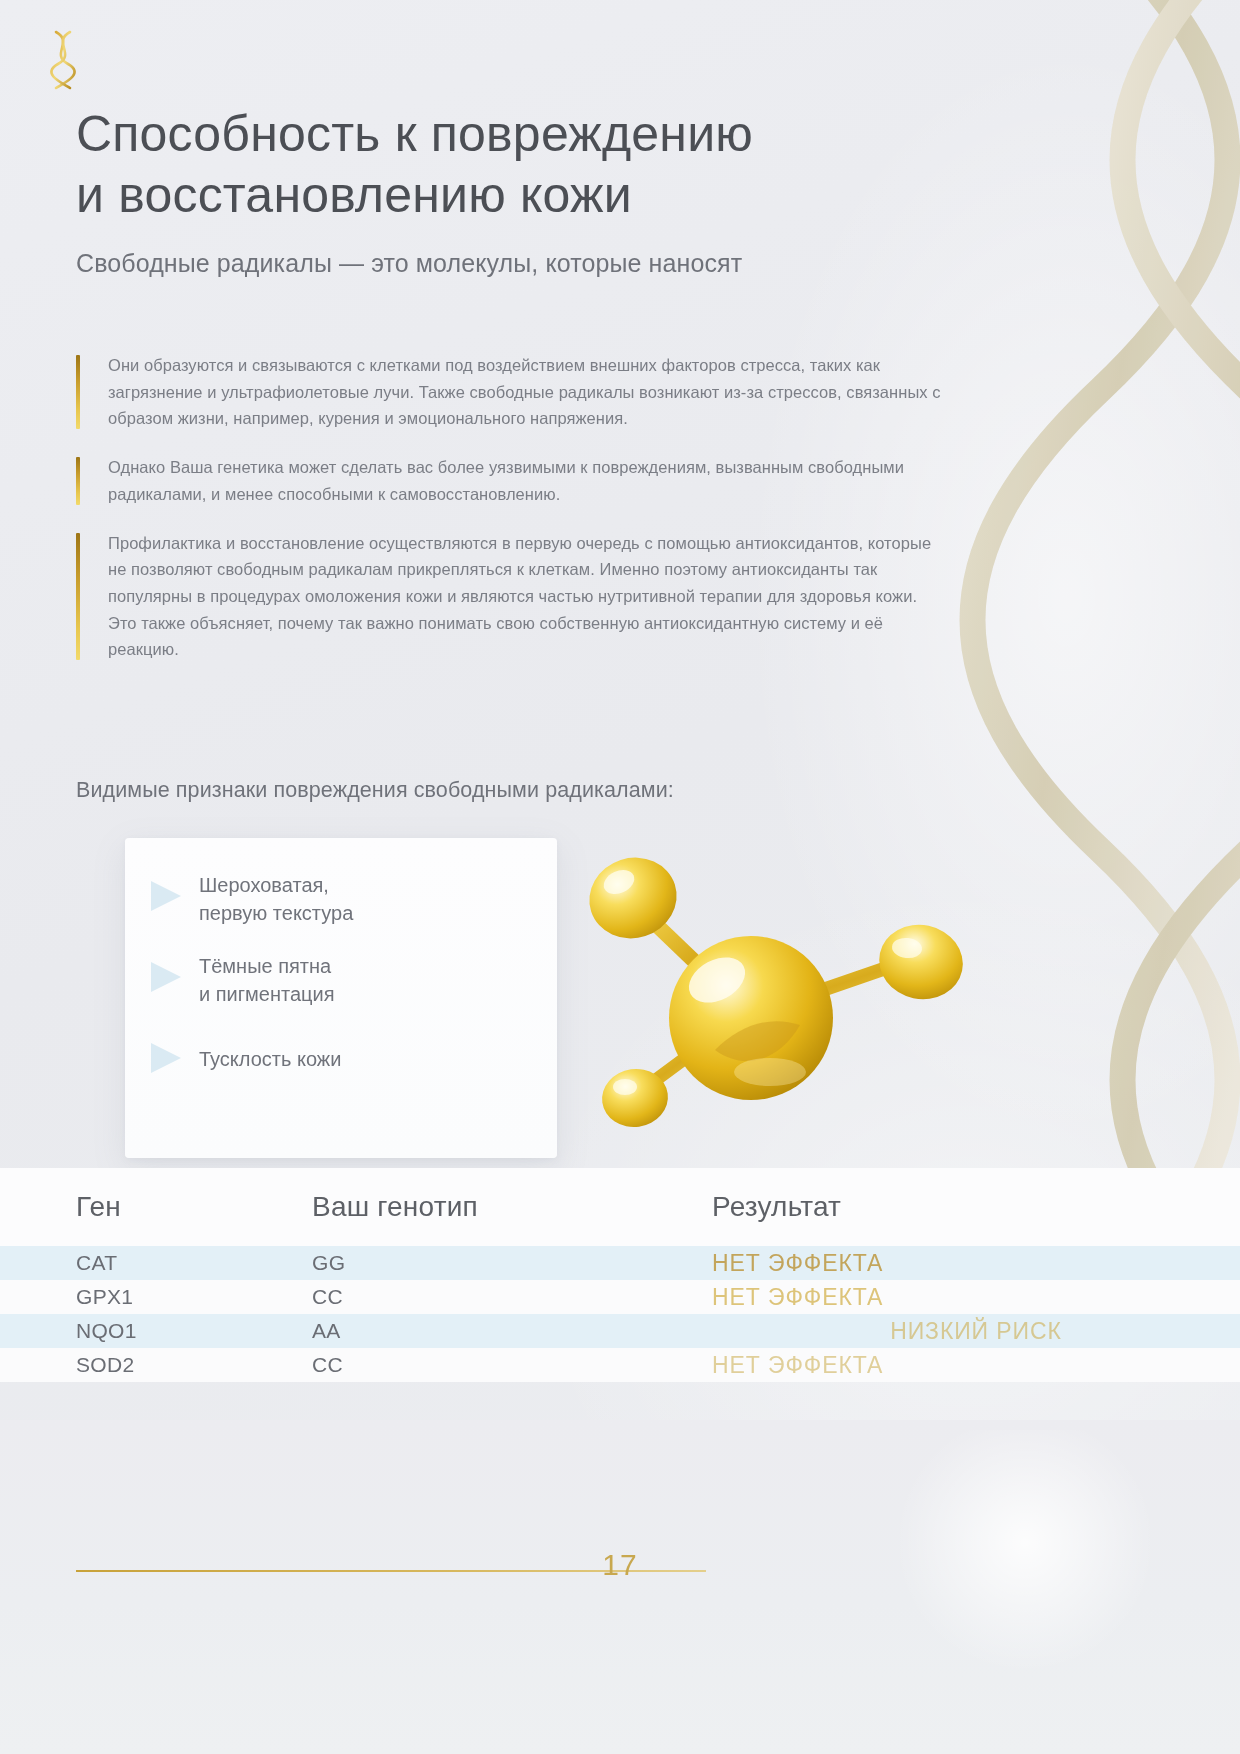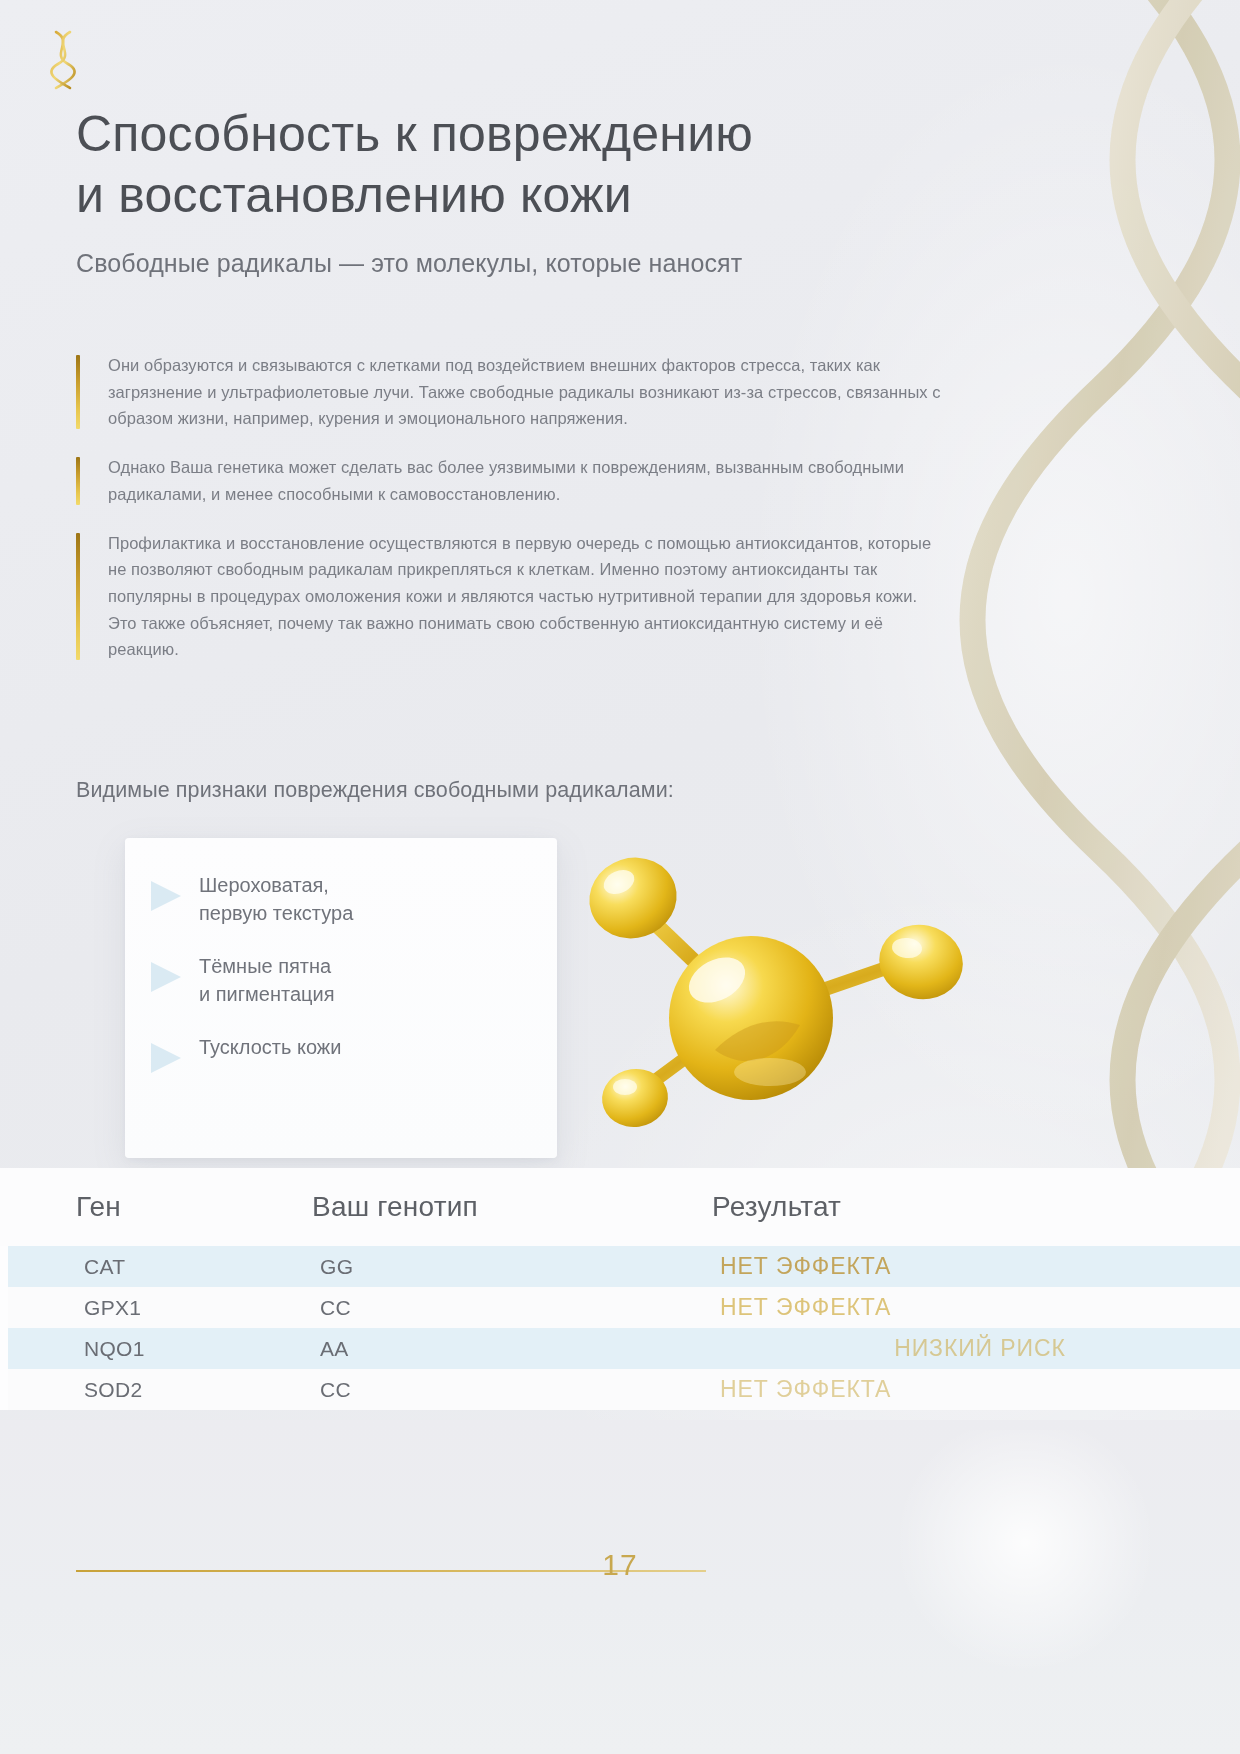--- a/index.html
+++ b/index.html
@@ -77,21 +77,21 @@
   
   .card{
     position:absolute; left:80px; top:838px; width:432px; height:320px;
     background:linear-gradient(180deg,#fdfdfe 0%,#fbfcfd 100%);
     border-radius:4px;
     box-shadow:0 10px 34px rgba(120,128,150,.13), 0 2px 6px rgba(120,128,150,.07);
     margin-left:45px;
   }
   .card-list{ position:absolute; left:26px; top:34px; right:20px; }
   .card-item{ display:flex; align-items:flex-start; margin-bottom:26px; }
-  .card-item:last-child{ margin-bottom:0; }
+  .card-item:last-child{ margin-bottom:0;align-items:flex-end; }
   .tri{
     flex:0 0 auto; width:0; height:0; margin-top:9px; margin-right:18px;
     border-top:15px solid transparent;
     border-bottom:15px solid transparent;
     border-left:30px solid #daeaf3;
   }
   .card-item .txt{
     font-size:20px; font-weight:300; line-height:1.38; color:#70737b;
   }
   .card-item .txt span{ display:block; }
@@ -101,21 +101,21 @@
     position:absolute; left:565px; top:820px; width:440px; height:340px; z-index:4;
   }
   .molecule svg{ width:100%; height:100%; display:block; }
 
   
   .table{
     position:absolute; left:0; top:1168px; width:1240px; z-index:6;
     background:#fdfdfe;
   }
   .thead{ height:78px; display:flex; align-items:center; background:#fcfcfd; }
-  .trow{ height:41px; display:flex; align-items:center;margin-left:8px; }
+  .trow{ height:34px; display:flex; align-items:center; }
   .trow.alt{ background:#e3f0f7; }
   .trow.plain{ background:#fbfbfc; }
   .c1{ width:312px; padding-left:76px; }
   .c2{ width:400px; }
   .c3{ flex:1; }
   .thead .c1,.thead .c2,.thead .c3{
     font-size:28px; font-weight:300; color:#5d6066; letter-spacing:.2px;
   }
   .trow .c1,.trow .c2{
     font-size:21px; font-weight:300; color:#6a6d74; letter-spacing:.3px;

